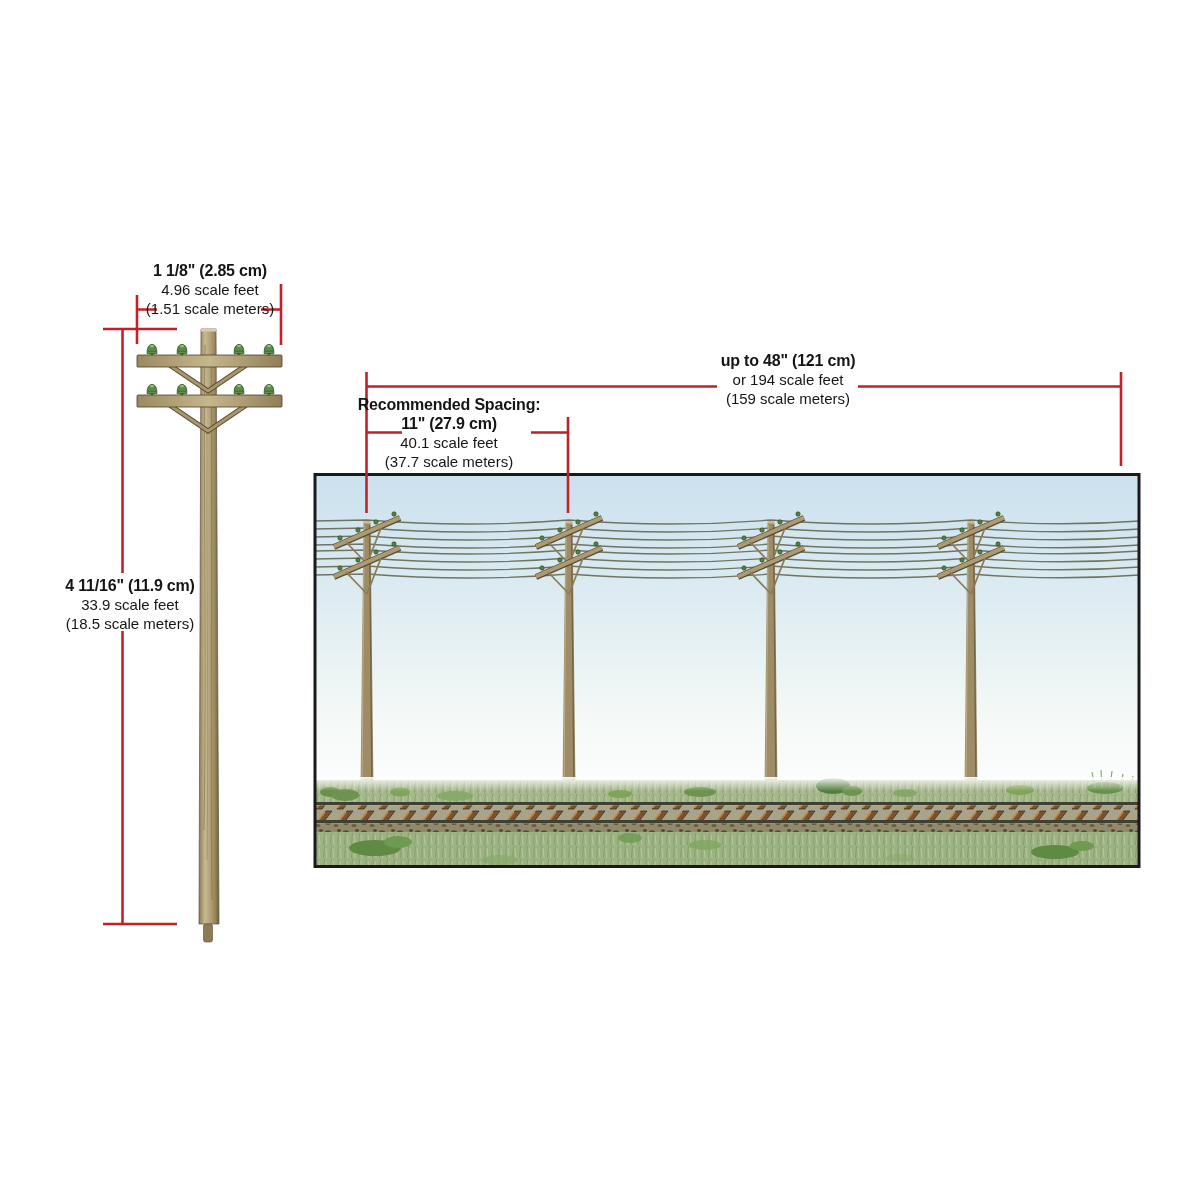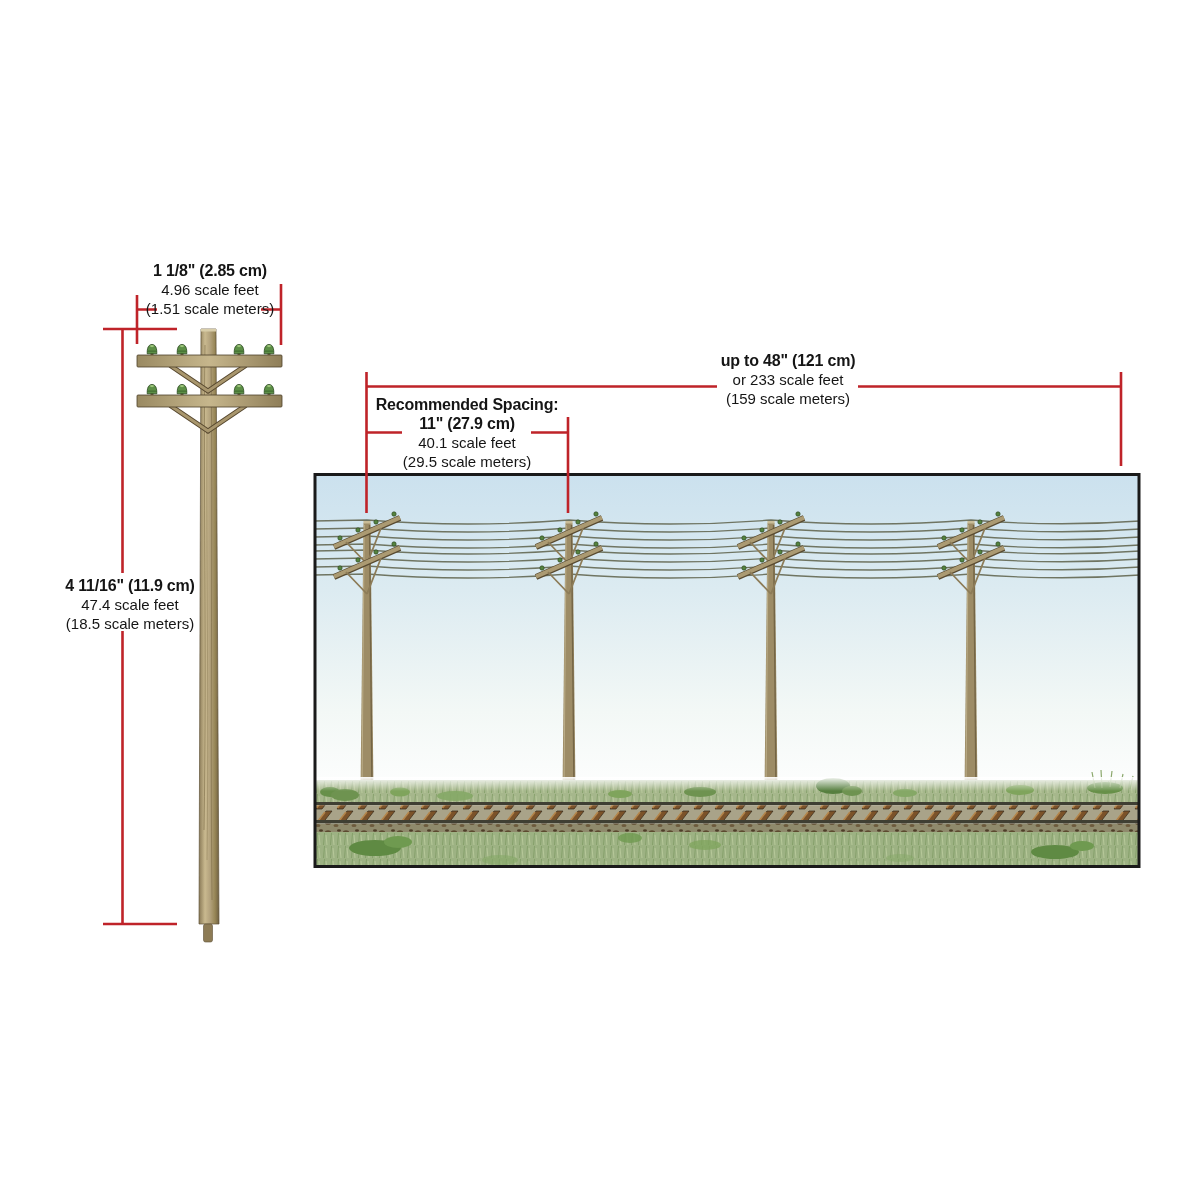--- a/index.html
+++ b/index.html
@@ -202,30 +202,30 @@
 </svg>
 
 <div class="dim-label" style="left:85px;top:261px;width:250px;">
   <div class="b">1 1/8" (2.85 cm)</div>
   <div>4.96 scale feet</div>
   <div>(1.51 scale meters)</div>
 </div>
 
 <div class="dim-label" style="left:15px;top:576px;width:230px;">
   <div class="b">4 11/16" (11.9 cm)</div>
-  <div>47.4 scale feet</div>
+  <div>33.9 scale feet</div>
   <div>(18.5 scale meters)</div>
 </div>
 
 <div class="dim-label" style="left:663px;top:351px;width:250px;">
   <div class="b">up to 48" (121 cm)</div>
-  <div>or 233 scale feet</div>
+  <div>or 194 scale feet</div>
   <div>(159 scale meters)</div>
 </div>
 
-<div class="dim-label" style="left:342px;top:395px;width:250px;">
+<div class="dim-label" style="left:324px;top:395px;width:250px;">
   <div class="b">Recommended Spacing:</div>
   <div class="b">11" (27.9 cm)</div>
   <div>40.1 scale feet</div>
-  <div>(29.5 scale meters)</div>
+  <div>(37.7 scale meters)</div>
 </div>
 
 </div>
 
 </body></html>

